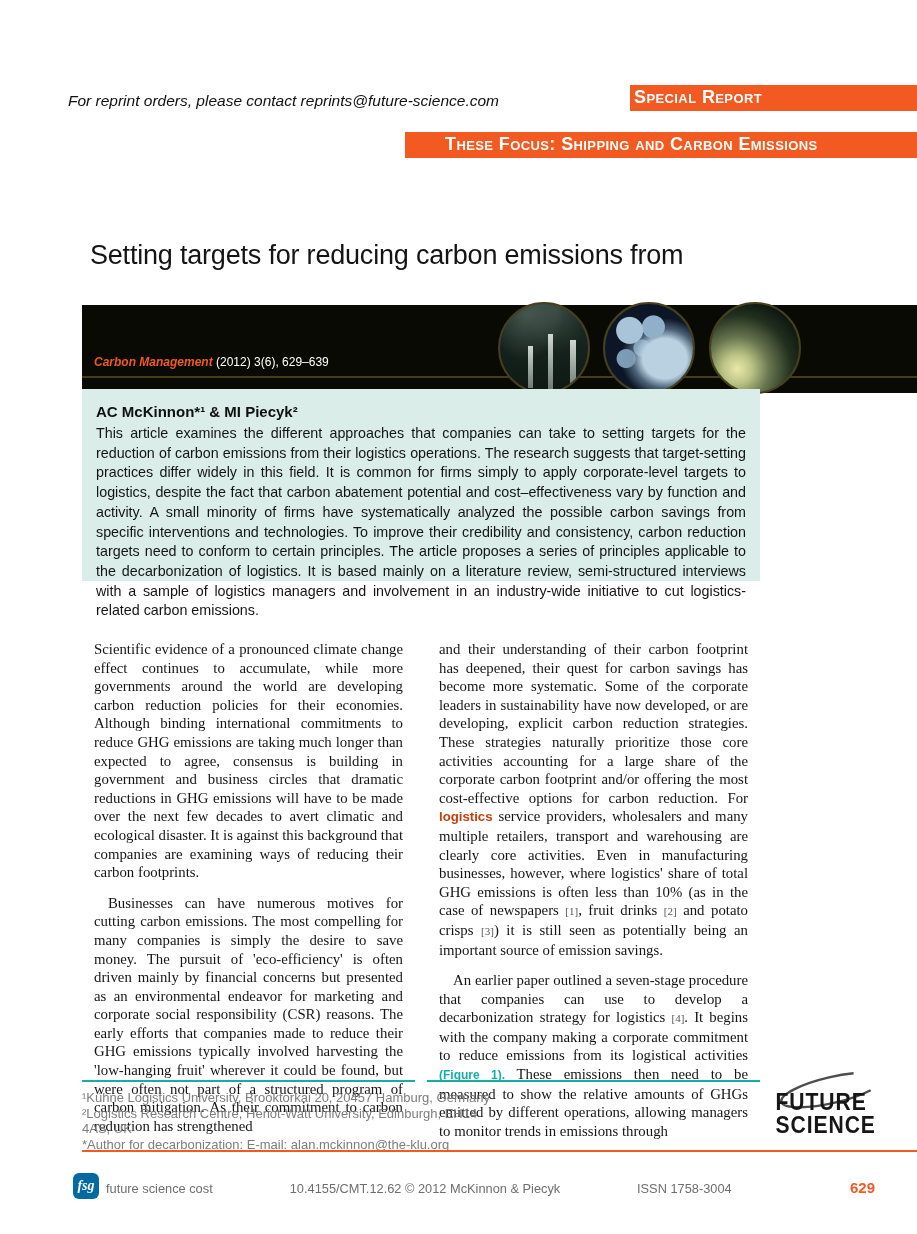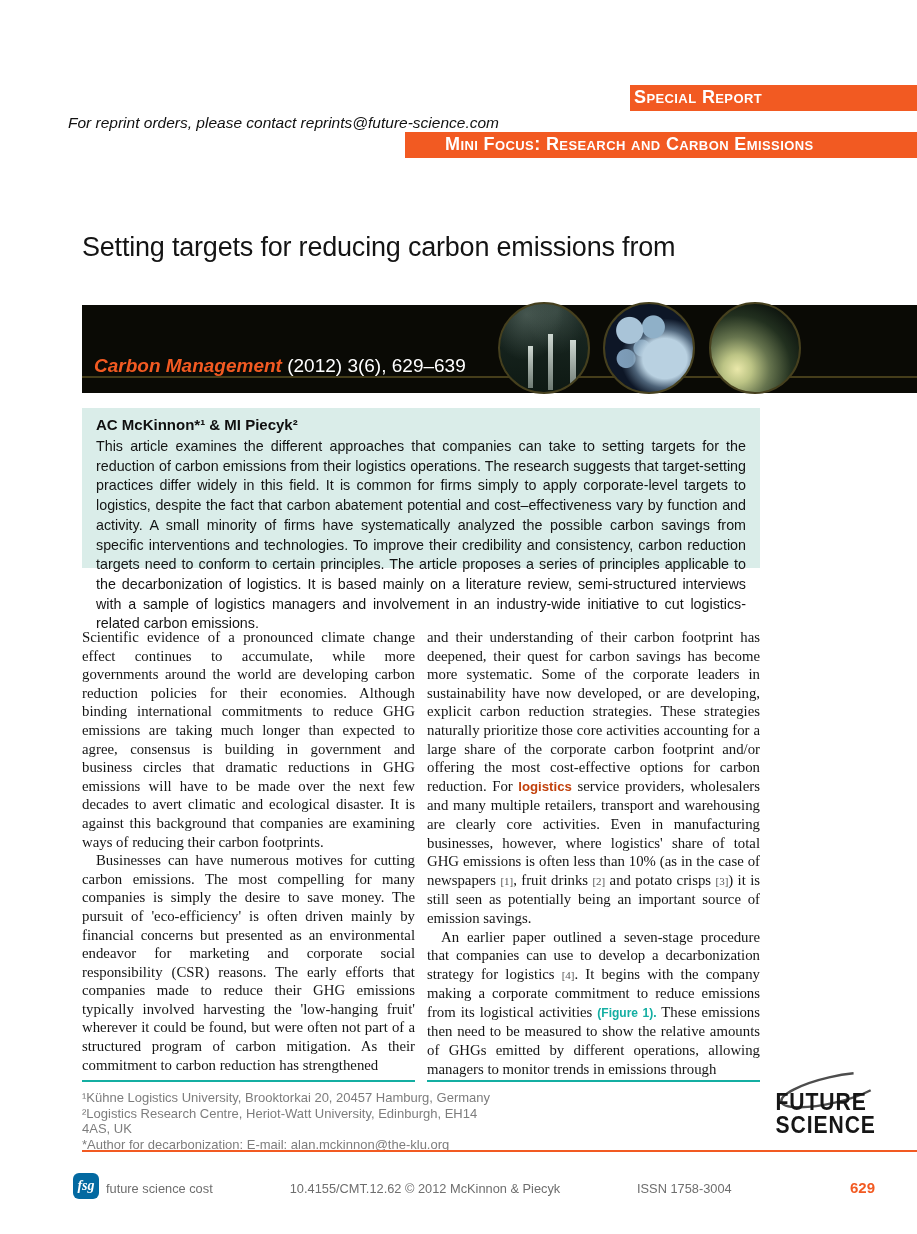--- a/index.html
+++ b/index.html
@@ -1,34 +1,34 @@
 <!DOCTYPE html>
 <html><head>
 <meta charset="utf-8">
 <style>
   html,body{margin:0;padding:0;background:#ffffff;}
   .page{position:relative;width:917px;height:1234px;background:#ffffff;overflow:hidden;
         font-family:"Liberation Sans",sans-serif;color:#1a1a1a;}
 
   
-  .reprint{position:absolute;left:68px;top:92px;font-style:italic;font-size:15.5px;color:#111;margin-top:22px;}
+  .reprint{position:absolute;left:68px;top:92px;font-style:italic;font-size:15.5px;color:#111;}
   .banner{position:absolute;right:0;height:26px;background:#F25A22;color:#ffffff;
           font-variant:small-caps;font-weight:bold;font-size:18px;line-height:25px;letter-spacing:.4px;}
   .banner-special{left:630px;top:85px;padding-left:4px;}
   .banner-mini{left:405px;top:132px;padding-left:40px;}
 
   
-  .title{position:absolute;left:82px;top:231px;margin:0;font-size:27px;font-weight:400;
+  .title{position:absolute;left:82px;top:231px;margin:8px;font-size:27px;font-weight:400;
          line-height:33px;color:#141414;letter-spacing:-.2px;}
   .title span{display:block;}
 
   
   .jbanner{position:absolute;left:82px;top:305px;width:835px;height:88px;background:#0a0a05;}
   .jb-line{position:absolute;left:0;right:0;top:71px;height:2px;background:#453d1a;}
-  .jb-cite{position:absolute;left:12px;top:50px;font-size:19px;white-space:nowrap;}
+  .jb-cite{position:absolute;left:12px;top:50px;font-size:12px;white-space:nowrap;}
   .jname{color:#F25A22;font-weight:bold;font-style:italic;}
   .jrest{color:#ffffff;}
   .circ{position:absolute;top:-3px;width:92px;height:92px;border-radius:50%;
         border:2px solid #46401e;box-sizing:border-box;overflow:hidden;}
   .c1{left:416px;background:
       radial-gradient(ellipse at 30% 12%,rgba(150,170,160,.35),transparent 42%),
       radial-gradient(ellipse at 65% 8%,rgba(120,140,130,.3),transparent 38%),
       linear-gradient(180deg,#1c2b26,#0e1913);}
   .chimney{position:absolute;width:5px;background:linear-gradient(180deg,#cfd8d2,#6d7a72);}
   .ch1{left:28px;top:42px;height:42px;}
@@ -38,31 +38,31 @@
       radial-gradient(circle at 28% 30%,#a9c4d8 0 13px,transparent 14px),
       radial-gradient(circle at 55% 26%,#8fb0c8 0 11px,transparent 12px),
       radial-gradient(ellipse at 68% 62%,#b9d1e1 0 26%,rgba(120,150,175,.6) 38%,transparent 52%),
       radial-gradient(circle at 24% 62%,#7d9cb8 0 9px,transparent 10px),
       radial-gradient(circle at 42% 50%,#93b2c9 0 8px,transparent 9px),
       #0d1626;}
   .c3{left:627px;background:
       radial-gradient(circle at 30% 74%,#eae8aa 0%,#bcc485 16%,#66744e 36%,#22301f 60%,#0a100c 84%);}
 
   
-  .abstract{position:absolute;left:82px;top:408px;width:678px;height:160px;background:#DAEDE9;
-            box-sizing:border-box;padding:8px 14px;}
+  .abstract{position:absolute;left:82px;top:389px;width:678px;height:192px;background:#DAEDE9;
+            box-sizing:border-box;padding:14px 14px;}
   .authors{font-weight:bold;font-size:15px;margin-bottom:4px;color:#101010;}
   .abs-text{font-size:14.3px;line-height:19.7px;text-align:justify;color:#141414;}
 
   
   .col{position:absolute;top:628px;width:333px;font-family:"Liberation Serif",serif;
        font-size:14.8px;line-height:18.6px;text-align:justify;color:#141414;}
   .col-left{left:82px;}
   .col-right{left:427px;}
-  .col p{margin:0;}
+  .col p{margin:12px;}
   .col p.indent{text-indent:14px;}
   .kw{color:#c2410c;font-weight:bold;font-family:"Liberation Sans",sans-serif;
       font-size:13.2px;text-decoration:none;cursor:pointer;}
   .figref{color:#14AEA2;font-weight:bold;font-family:"Liberation Sans",sans-serif;
       font-size:12px;text-decoration:none;cursor:pointer;}
   .ref{font-size:11px;color:#555;cursor:pointer;}
 
   
   .rule-teal{position:absolute;top:1080px;height:2px;background:#14AEA2;}
   .rt-left{left:82px;width:333px;}
@@ -91,21 +91,21 @@
 
 <div class="page">
 
   <div class="reprint">For reprint orders, please contact reprints@future-science.com</div>
 
   <div class="banner banner-special">
     <span>Special Report</span>
   </div>
 
   <div class="banner banner-mini">
-    <span>Mini Focus: Research and Carbon Emissions</span>
+    <span>These Focus: Shipping and Carbon Emissions</span>
   </div>
 
   <h1 class="title">
     <span>Setting targets for reducing carbon emissions from</span>
   </h1>
 
   <div class="jbanner">
     <div class="jb-line"></div>
     <div class="jb-cite">
       <span class="jname">Carbon Management</span><span class="jrest"> (2012) 3(6), 629–639</span>

